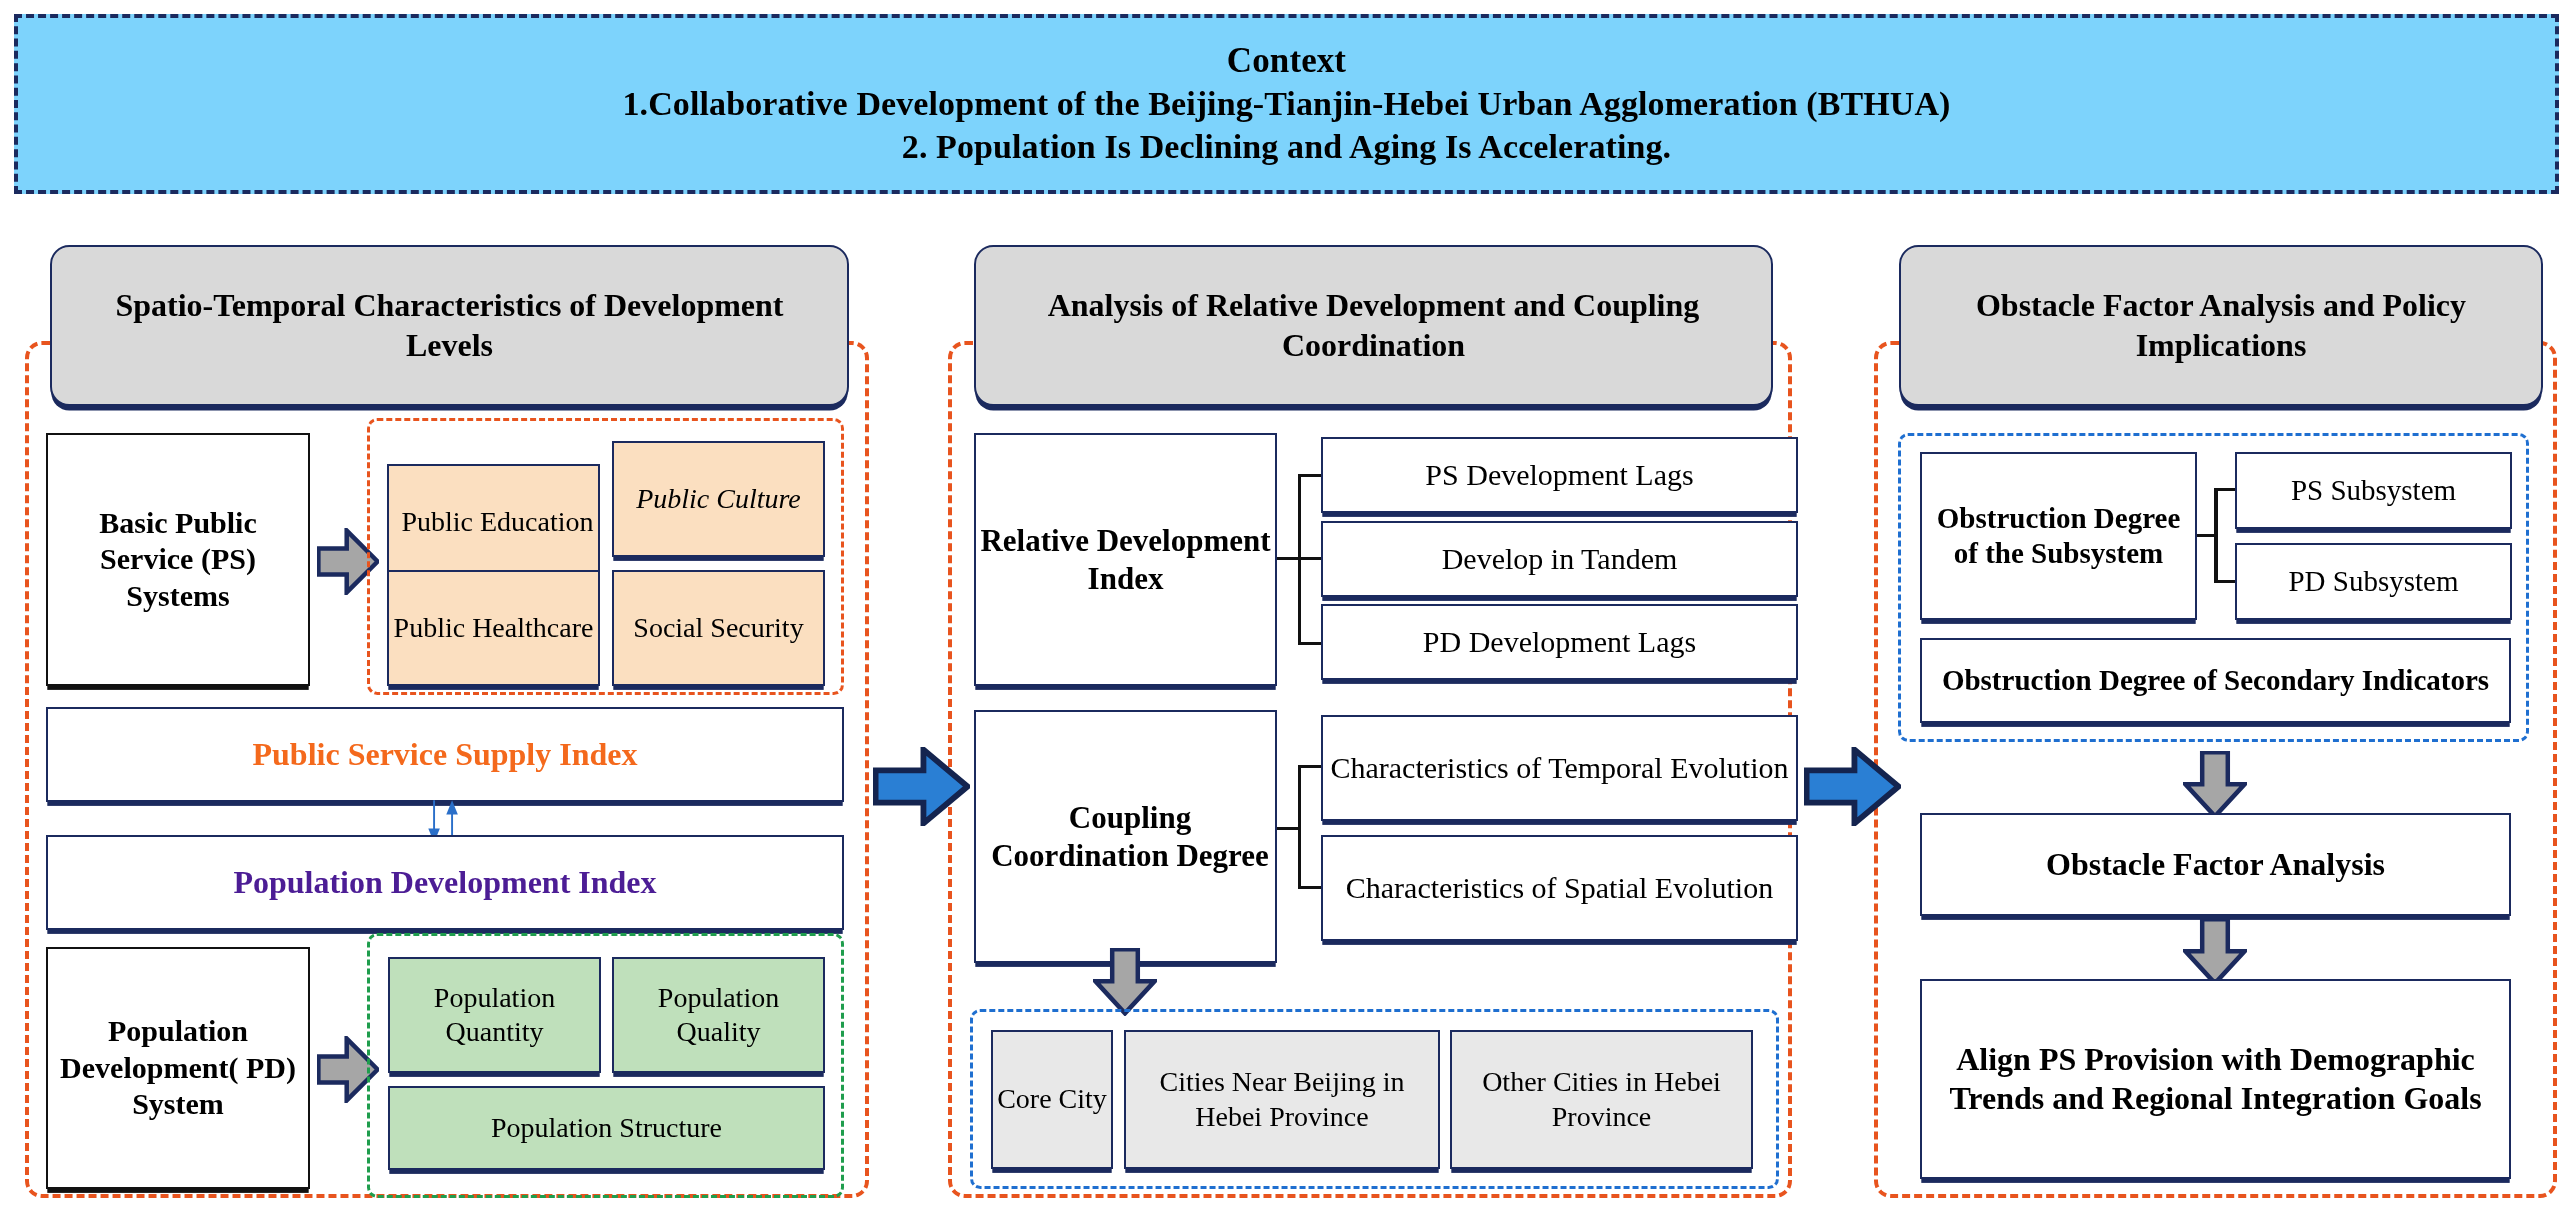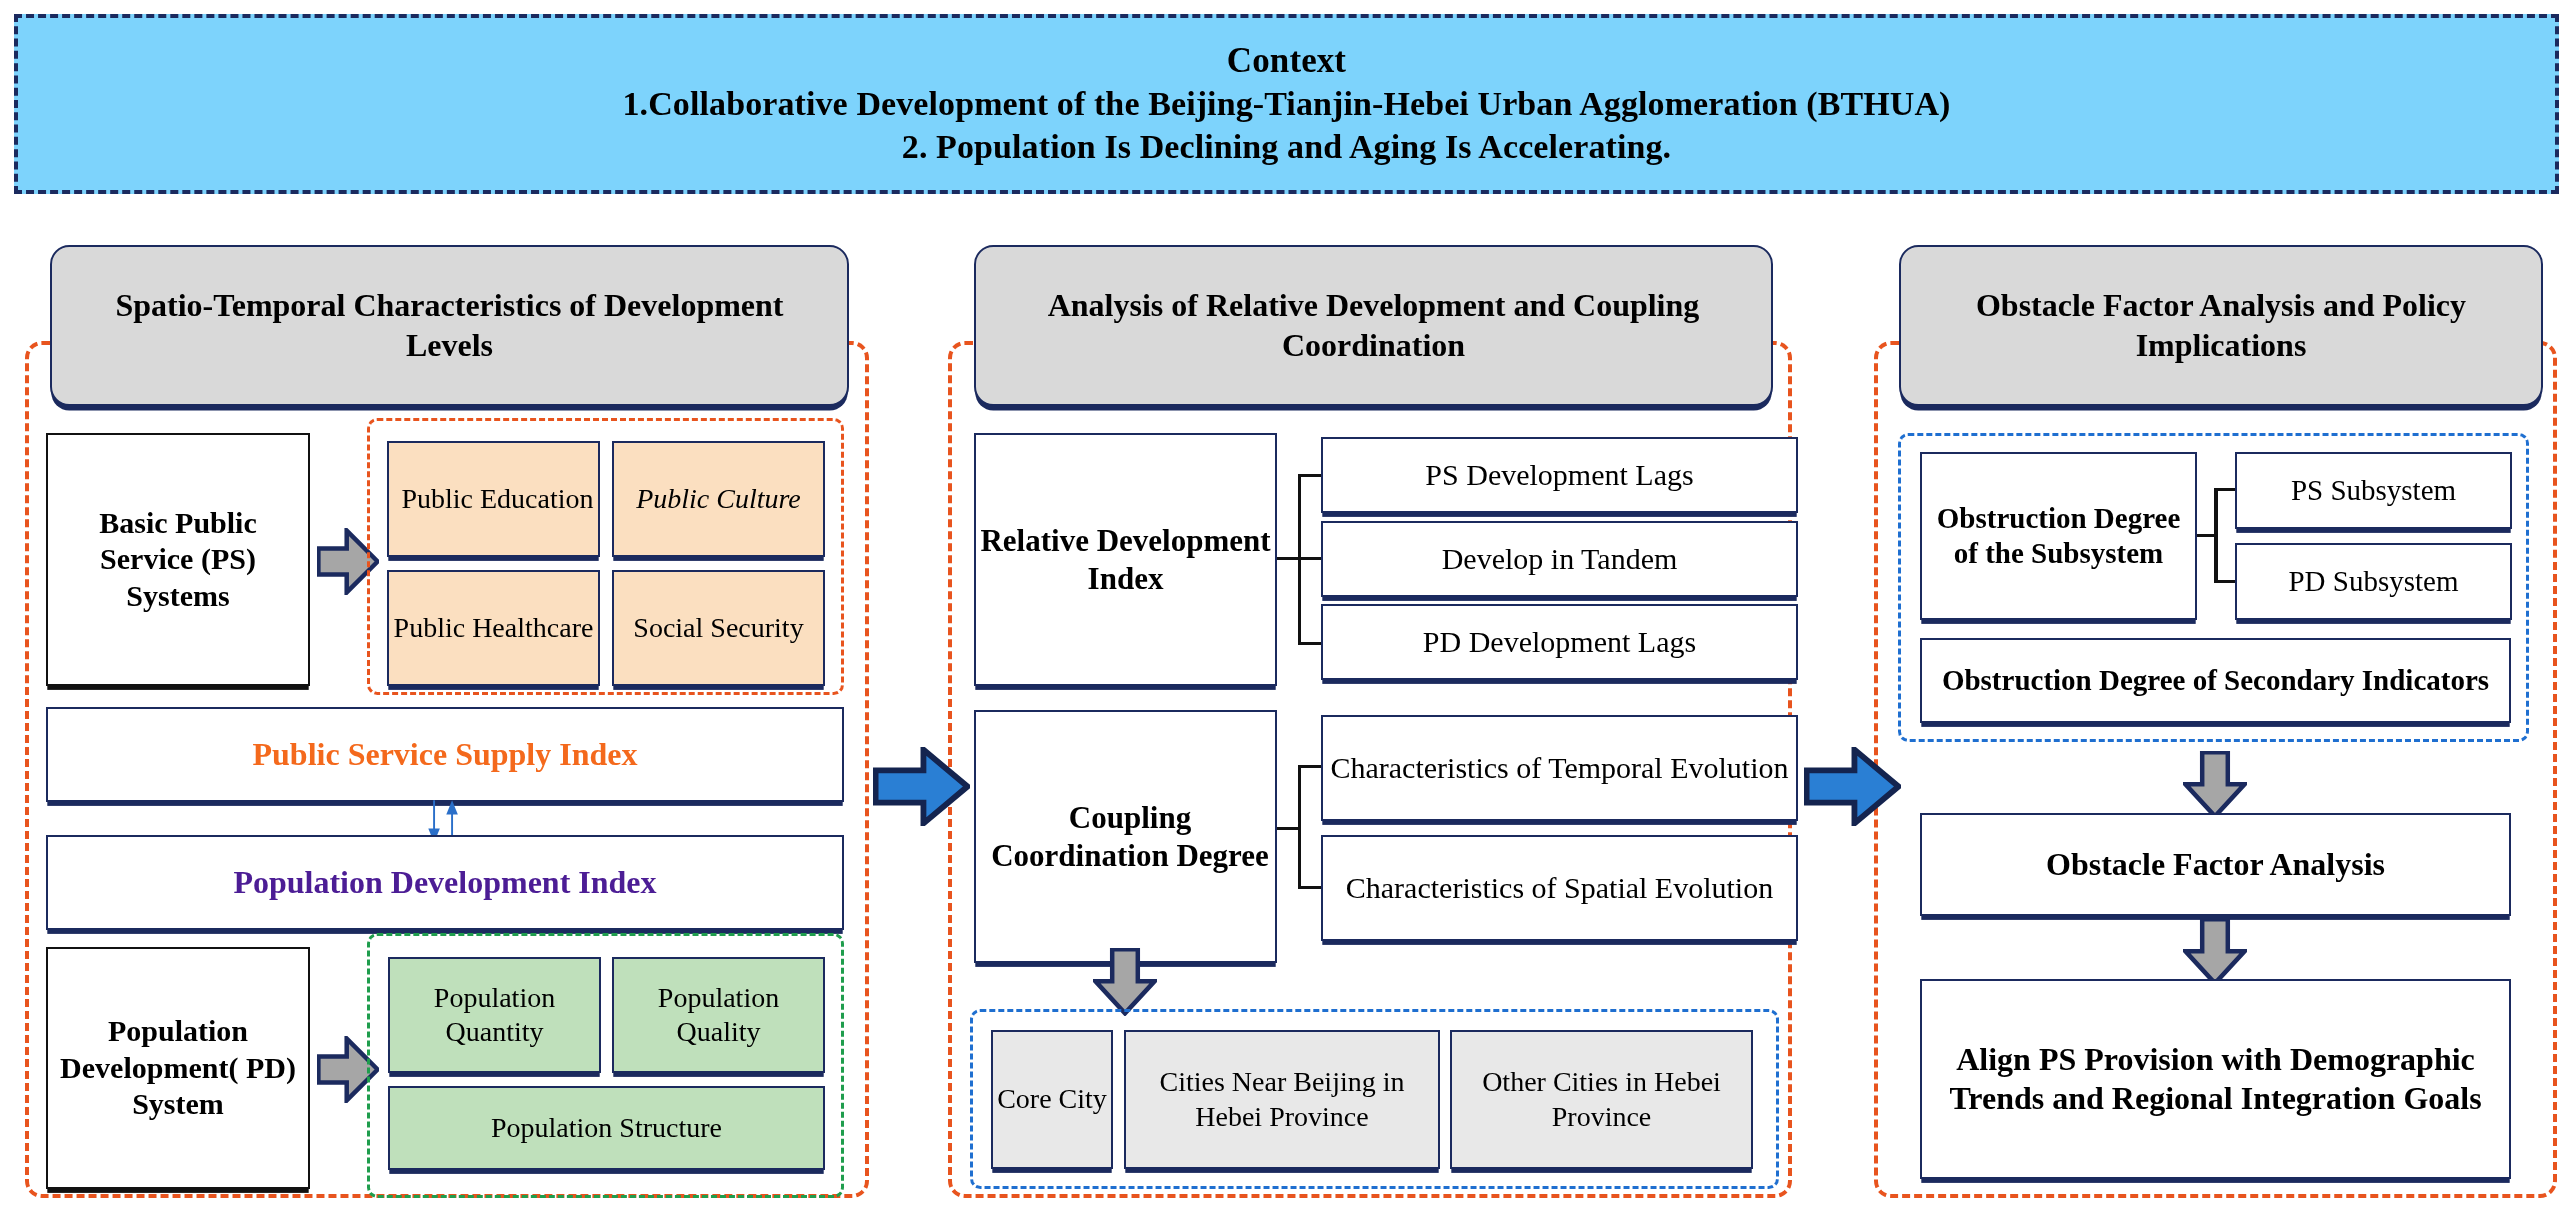--- a/index.html
+++ b/index.html
@@ -59,21 +59,21 @@
   .grp{
     position:absolute;box-sizing:border-box;border-radius:10.3px;background:transparent;
   }
   .grp.orange{border:3.9px dashed #e8541e;}
   .grp.green {border:3.9px dashed #1f9d4d;}
   .grp.blue  {border:3.9px dashed #1f6fd0;}
 
   
   #ps-sys      {left:46px;  top:433px;  width:264px;  height:253px; font-size:30px; padding:0 9px;}
   #grp-ps      {left:367px; top:418px;  width:477px;  height:277px;}
-  #ps-edu      {left:387px; top:441px;  width:213px;  height:116px; font-size:28px;padding-left:8px;}
+  #ps-edu      {left:387px; top:464px;  width:213px;  height:116px; font-size:28px;padding-left:8px;}
   #ps-cul      {left:612px; top:441px;  width:213px;  height:116px; font-size:28px;font-style:italic;}
   #ps-hea      {left:387px; top:570px;  width:213px;  height:116px; font-size:28px;}
   #ps-soc      {left:612px; top:570px;  width:213px;  height:116px; font-size:28px;}
 
   #pss-index   {left:46px;  top:707px; width:798px;height:95px; font-size:32px;}
   #pd-index    {left:46px;  top:835px; width:798px;height:95px; font-size:32px;}
   .idx-orange{color:#f4691c;font-weight:bold;}
   .idx-green {color:#4c1d95;font-weight:bold;}
 
   #pd-sys      {left:46px;  top:947px; width:264px;  height:242px; font-size:30px; padding:0 6.4px;}

